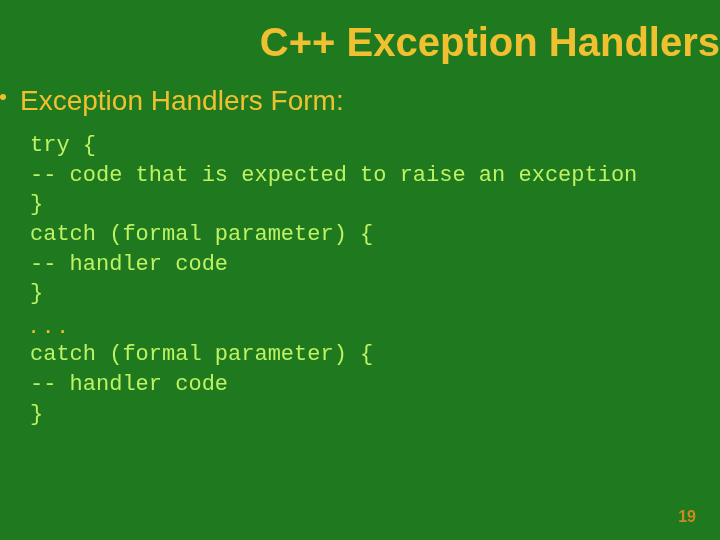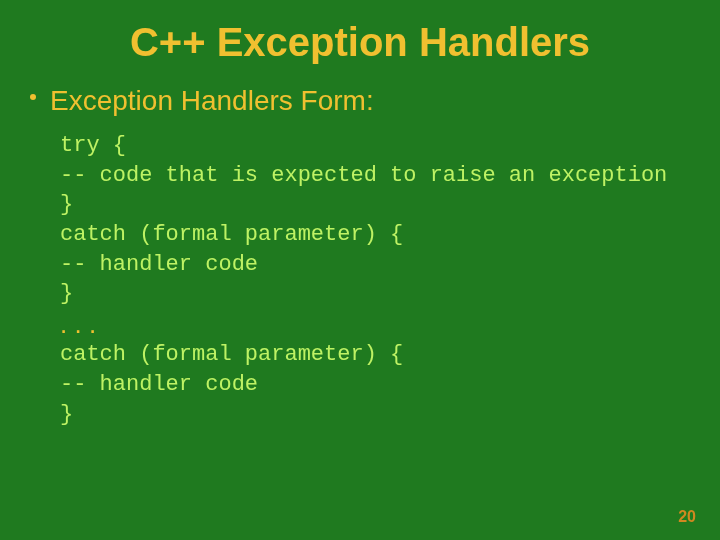--- a/index.html
+++ b/index.html
@@ -14,26 +14,25 @@
     height: 540px;
     background: #1f7a1f;
     position: relative;
     box-sizing: border-box;
     font-family: "Comic Sans MS", "Comic Sans", cursive, sans-serif;
   }
   .title {
     color: #f0c030;
     font-size: 40px;
     font-weight: bold;
-    text-align: center;
+    text-align: right;
     padding-top: 20px;
     padding-bottom: 20px;
   }
   .body {
-    padding-left: 30px;
     padding-right: 20px;
   }
   .bullet-row {
     display: flex;
     align-items: baseline;
     color: #f0c030;
     font-size: 28px;
     margin-bottom: 14px;
   }
   .bullet-dot {
@@ -86,14 +85,14 @@
 -- code that is expected to raise an exception
 }
 catch (formal parameter) {
 -- handler code
 }</div>
     <div class="ellipsis">. . .</div>
     <div class="code-block">catch (formal parameter) {
 -- handler code
 }</div>
   </div>
-  <div class="page-num">20</div>
+  <div class="page-num">19</div>
 </div>
 
 </body></html>

